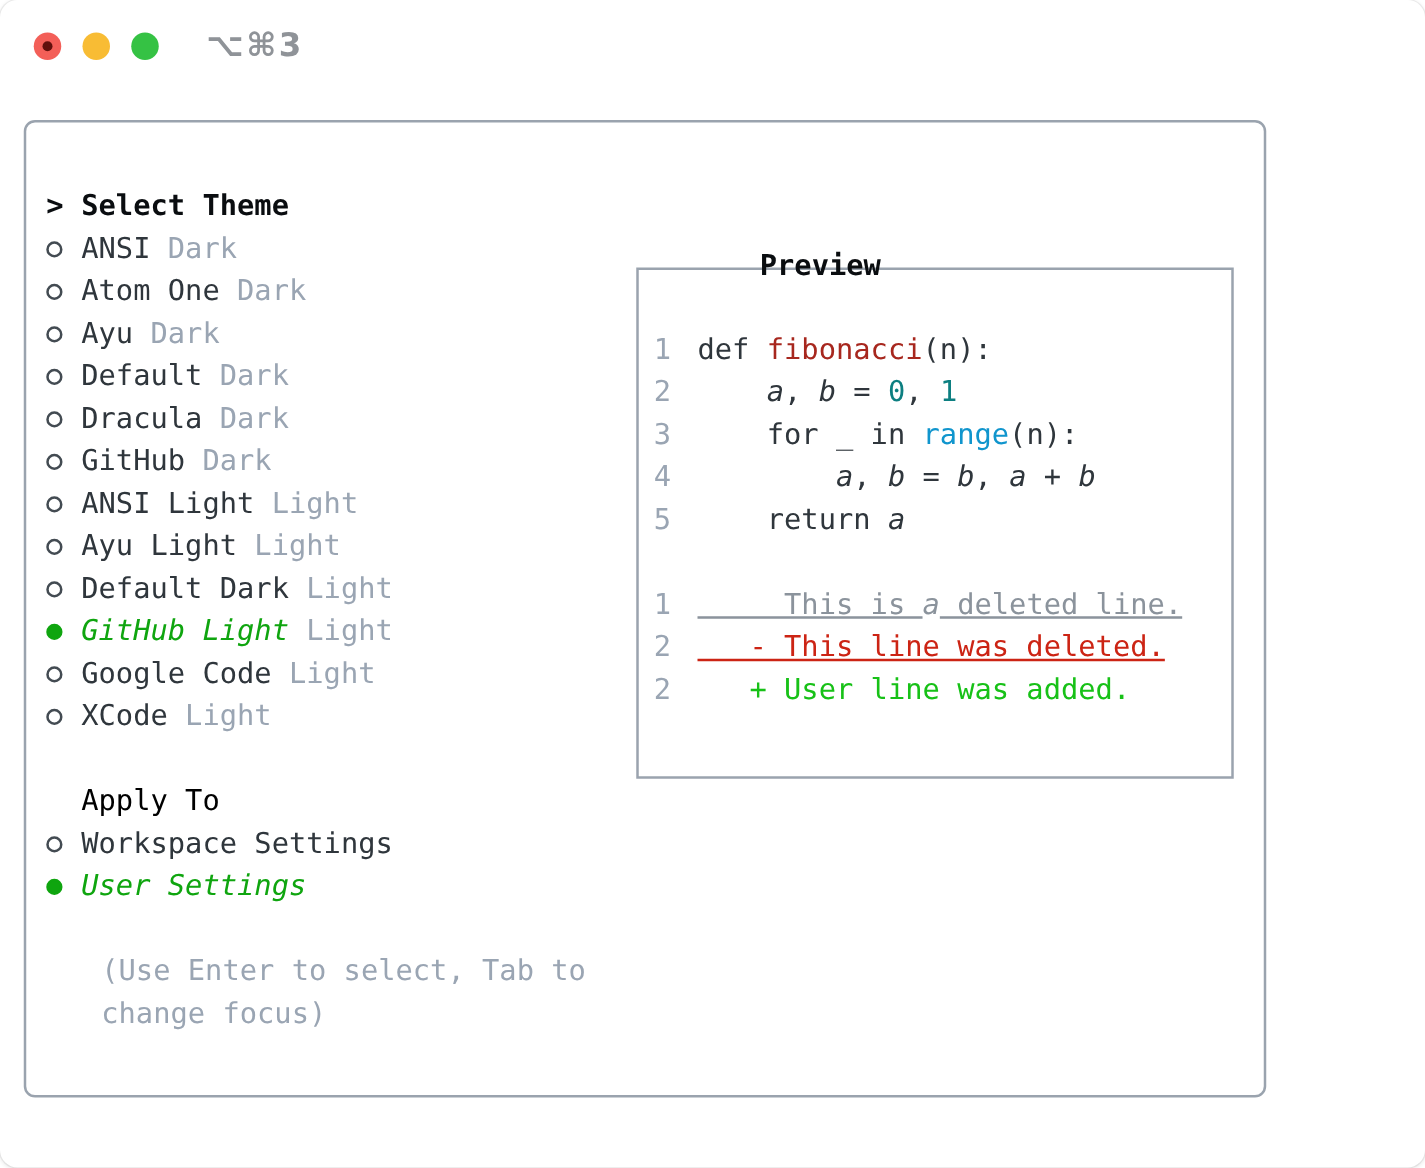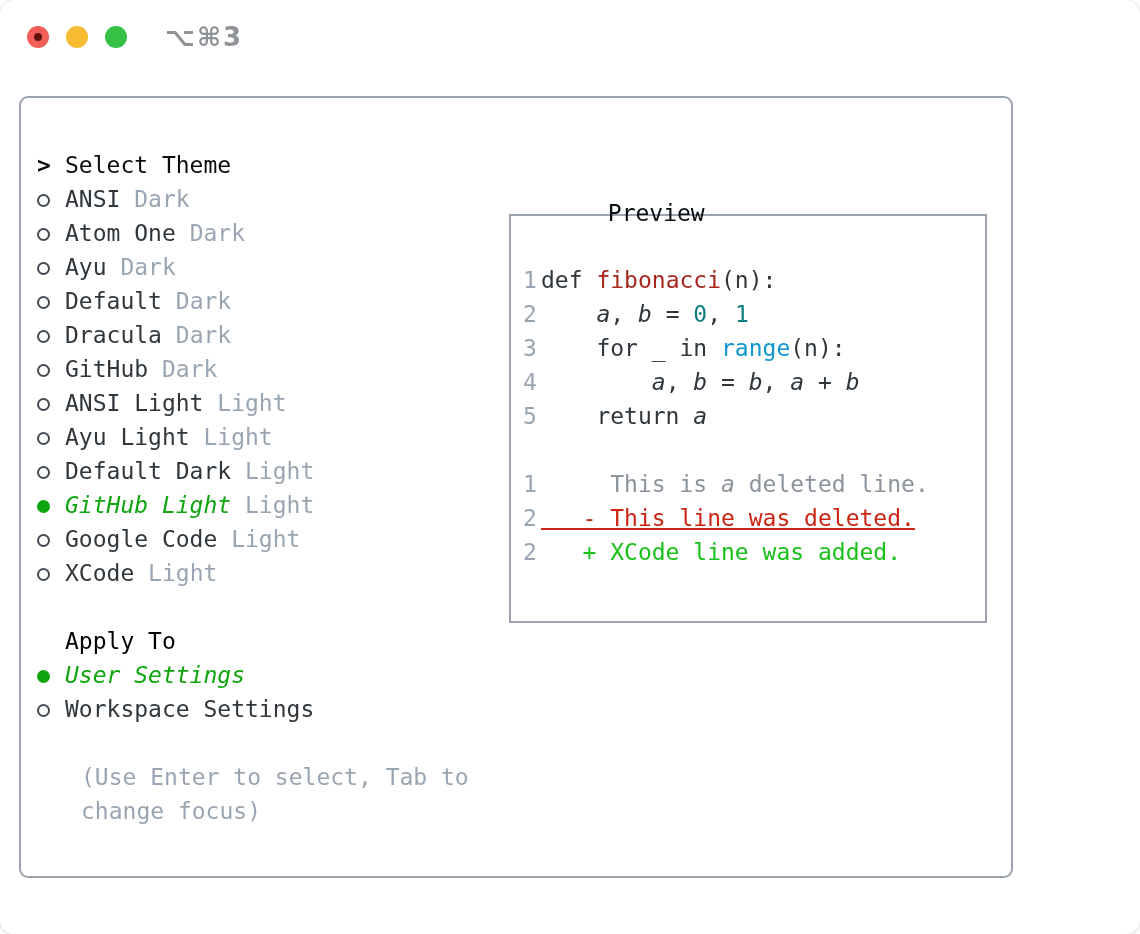--- a/index.html
+++ b/index.html
@@ -23,44 +23,44 @@
   .panel{position:absolute;left:19px;top:96px;width:994px;height:782px;
          border:2px solid var(--border,#9aa3ae);border-radius:9px;background:#fff;}
 
   .row{height:34px;line-height:34px;white-space:pre;}
 
   
   .left{position:absolute;left:16px;top:50px;width:450px;}
   .list-row{display:flex;align-items:center;height:34px;line-height:34px;white-space:pre;}
   .marker{display:inline-block;width:28px;flex:0 0 28px;}
   .prompt{font-weight:bold;color:var(--black,#0a0d10);}
-  .hdr{font-weight:normal;color:var(--black,#0a0d10);}
+  .hdr{font-weight:bold;color:var(--black,#0a0d10);}
   .radio{display:inline-block;width:13px;height:13px;border:2px solid #434b52;border-radius:50%;margin-top:2px;}
   .radio.sel{background:var(--green-sel,#0fa50f);border-color:var(--green-sel,#0fa50f);}
   .item-name{color:var(--text,#2f363c);}
   .item-name.sel{color:var(--green-sel,#0fa50f);font-style:italic;}
   .tag{color:var(--muted,#9aa5b3);margin-left:1ch;}
   .apply-hdr{color:#000;}
   .hint{color:var(--muted,#9aa5b3);margin-left:44px;}
   .spacer{height:34px;}
 
   
   .right{position:absolute;left:476px;top:64px;width:505px;}
   .preview-box{margin-left:12px;margin-top:18px;width:478px;height:409px;
                border:2px solid var(--border,#9aa3ae);background:#fff;
                padding:47px 0 0 12px;overflow:hidden;}
   .pline{display:flex;height:34px;line-height:34px;white-space:pre;}
   .gutter{display:inline-block;width:14px;flex:0 0 14px;color:var(--muted,#9aa5b3);}
-  .code{margin-left:4px;white-space:pre;}
+  .code{margin-left:21px;white-space:pre;}
   .seg-plain{color:var(--text,#2f363c);}
   .seg-func{color:var(--func,#a7271e);}
   .seg-num{color:var(--number,#0d7f81);}
   .seg-builtin{color:var(--builtin,#1095cd);}
   .seg-var{color:var(--text,#2f363c);font-style:italic;}
-  .seg-context{color:var(--context,#8b939c);}
+  .seg-context{color:var(--context,#8b939c);text-decoration:underline;}
   .seg-context-var{color:var(--context,#8b939c);font-style:italic;}
   .seg-del{color:var(--diff-del,#cc2414);text-decoration:underline;}
   .seg-add{color:var(--diff-add,#17c117);}
 </style>
 </head>
 <body>
 
 <div class="window">
   <div class="titlebar">
     <span class="tl red">
@@ -95,22 +95,22 @@
         </div>
 
       <div class="spacer"></div>
 
       <div class="list-row">
         <span class="marker"></span>
         <span class="apply-hdr">Apply To</span>
       </div>
 
       <div id="apply-list">
+          <div class="list-row"><span class="marker"><span class="radio"></span></span><span class="item-name">Workspace Settings</span></div>
           <div class="list-row"><span class="marker"><span class="radio sel"></span></span><span class="item-name sel">User Settings</span></div>
-          <div class="list-row"><span class="marker"><span class="radio"></span></span><span class="item-name">Workspace Settings</span></div>
         </div>
 
       <div class="spacer"></div>
 
       <div class="hint">
         <div class="row">(Use Enter to select, Tab to</div>
         <div class="row">change focus)</div>
       </div>
     </div>
 
@@ -120,18 +120,18 @@
       </div>
       <div class="preview-box" id="preview-box">
           <div class="pline"><span class="gutter">1</span><span class="code"><span class="seg-plain">def </span><span class="seg-func">fibonacci</span><span class="seg-plain">(n):</span></span></div>
           <div class="pline"><span class="gutter">2</span><span class="code"><span class="seg-plain">    </span><span class="seg-var">a</span><span class="seg-plain">, </span><span class="seg-var">b</span><span class="seg-plain"> = </span><span class="seg-num">0</span><span class="seg-plain">, </span><span class="seg-num">1</span></span></div>
           <div class="pline"><span class="gutter">3</span><span class="code"><span class="seg-plain">    for _ in </span><span class="seg-builtin">range</span><span class="seg-plain">(n):</span></span></div>
           <div class="pline"><span class="gutter">4</span><span class="code"><span class="seg-plain">        </span><span class="seg-var">a</span><span class="seg-plain">, </span><span class="seg-var">b</span><span class="seg-plain"> = </span><span class="seg-var">b</span><span class="seg-plain">, </span><span class="seg-var">a</span><span class="seg-plain"> + </span><span class="seg-var">b</span></span></div>
           <div class="pline"><span class="gutter">5</span><span class="code"><span class="seg-plain">    return </span><span class="seg-var">a</span></span></div>
           <div class="pline"><span class="gutter"></span><span class="code"></span></div>
           <div class="pline"><span class="gutter">1</span><span class="code"><span class="seg-context">     This is </span><span class="seg-context-var">a</span><span class="seg-context"> deleted line.</span></span></div>
           <div class="pline"><span class="gutter">2</span><span class="code"><span class="seg-del">   - This line was deleted.</span></span></div>
-          <div class="pline"><span class="gutter">2</span><span class="code"><span class="seg-add">   + XCode line was added.</span></span></div>
+          <div class="pline"><span class="gutter">2</span><span class="code"><span class="seg-add">   + User line was added.</span></span></div>
         </div>
     </div>
 
   </div>
 </div>
 
 </body></html>

